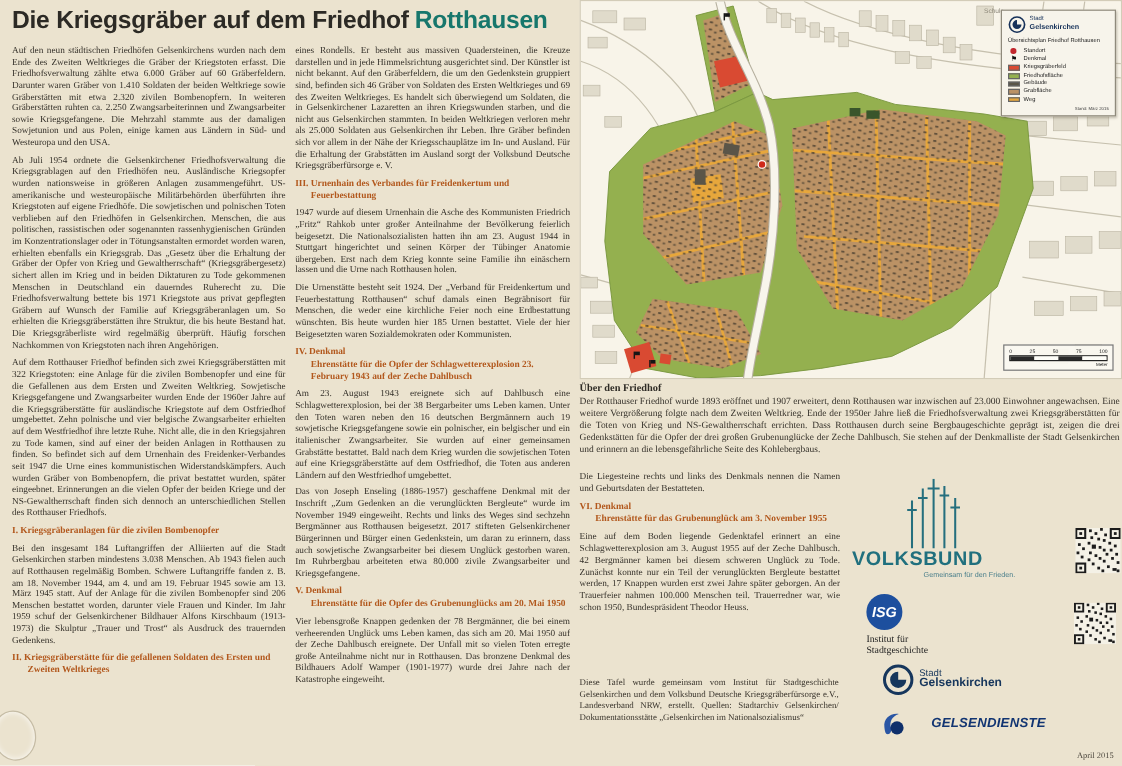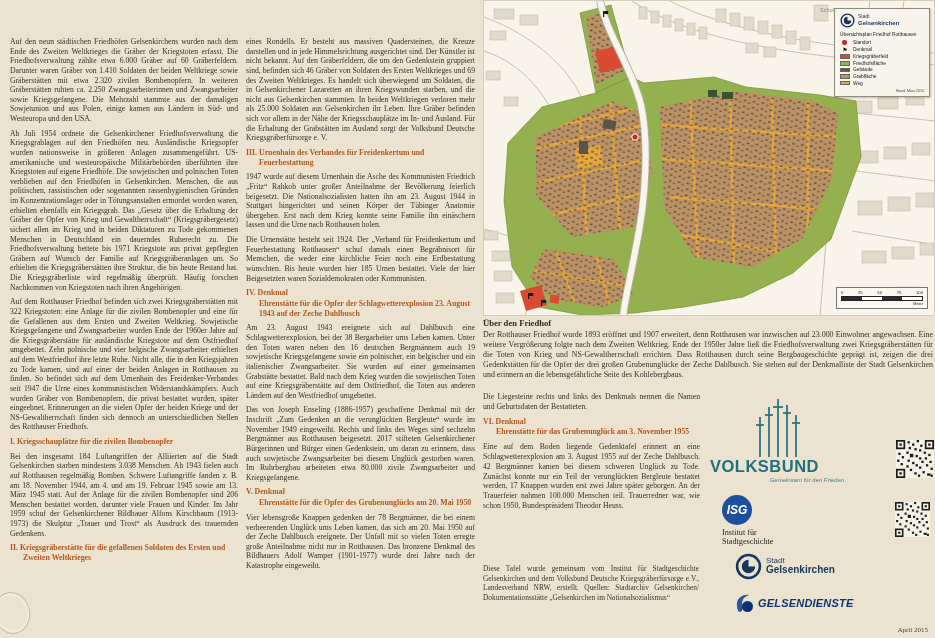--- a/index.html
+++ b/index.html
@@ -69,21 +69,21 @@
   .vb-tag{font-family:"Liberation Sans",sans-serif;font-size:6px;color:#4a7f8b;text-align:right;margin-top:2px;}
   .isg{position:absolute;left:722px;top:495px;width:90px;}
   .isg-circle{width:30px;height:30px;border-radius:50%;background:#1d4f9e;color:#fff;
     display:flex;align-items:center;justify-content:center;
     font-family:"Liberation Sans",sans-serif;font-style:italic;font-weight:bold;font-size:12px;}
   .isg-name{font-size:8.2px;line-height:1.12;color:#232323;margin-top:3px;width:62px;}
   .stadtge{position:absolute;left:735px;top:553px;display:flex;align-items:center;gap:4px;}
   .stadtge-text{font-family:"Liberation Sans",sans-serif;color:#16365c;line-height:1.05;}
   .stadtge-text .l1{font-size:8px;}
   .stadtge-text .l2{font-size:10px;font-weight:bold;}
-  .gelsend{position:absolute;left:732px;top:591px;display:flex;align-items:center;gap:2px;}
+  .gelsend{position:absolute;left:732px;top:591px;display:flex;align-items:center;gap:20px;}
   .gd-name{font-family:"Liberation Sans",sans-serif;font-weight:bold;font-style:italic;
     font-size:11px;color:#123572;letter-spacing:0.2px;}
   .qr{position:absolute;}
   .qr1{left:896px;top:440px;width:38px;height:38px;}
   .qr2{left:895px;top:502px;width:35px;height:35px;}
   .seal{position:absolute;left:-6px;top:592px;width:34px;height:40px;border-radius:50%;
     border:1.5px solid rgba(150,140,112,.45);box-shadow:inset 0 0 5px rgba(255,255,255,.9);transform:rotate(-12deg);}
 </style>
 </head>
 <body>
@@ -139,37 +139,38 @@
         <rect x="4" y="20" width="2" height="2"></rect>
           <rect x="9" y="22" width="2" height="2"></rect>
           <rect x="9" y="10" width="2" height="2"></rect>
       </g>
     </symbol>
   </defs>
 </svg>
 
 <div class="board">
 
+  <div class="title"><span>Die Kriegsgräber auf dem Friedhof</span><span class="accent">Rotthausen</span></div>
 
   <div class="col" id="col1">
     <p class="para">Auf den neun städtischen Friedhöfen Gelsenkirchens wurden nach dem Ende des Zweiten Weltkrieges die Gräber der Kriegstoten erfasst. Die Friedhofsverwaltung zählte etwa 6.000 Gräber auf 60 Gräberfeldern. Darunter waren Gräber von 1.410 Soldaten der beiden Weltkriege sowie Gräberstätten mit etwa 2.320 zivilen Bombenopfern. In weiteren Gräberstätten ruhten ca. 2.250 Zwangsarbeiterinnen und Zwangsarbeiter sowie Kriegsgefangene. Die Mehrzahl stammte aus der damaligen Sowjetunion und aus Polen, einige kamen aus Ländern in Süd- und Westeuropa und den USA.</p>
     <p class="para">Ab Juli 1954 ordnete die Gelsenkirchener Friedhofsverwaltung die Kriegsgrablagen auf den Friedhöfen neu. Ausländische Kriegsopfer wurden nationsweise in größeren Anlagen zusammengeführt. US-amerikanische und westeuropäische Militärbehörden überführten ihre Kriegstoten auf eigene Friedhöfe. Die sowjetischen und polnischen Toten verblieben auf den Friedhöfen in Gelsenkirchen. Menschen, die aus politischen, rassistischen oder sogenannten rassenhygienischen Gründen im Konzentrationslager oder in Tötungsanstalten ermordet worden waren, erhielten ebenfalls ein Kriegsgrab. Das „Gesetz über die Erhaltung der Gräber der Opfer von Krieg und Gewaltherrschaft“ (Kriegsgräbergesetz) sichert allen im Krieg und in beiden Diktaturen zu Tode gekommenen Menschen in Deutschland ein dauerndes Ruherecht zu. Die Friedhofsverwaltung bettete bis 1971 Kriegstote aus privat gepflegten Gräbern auf Wunsch der Familie auf Kriegsgräberanlagen um. So erhielten die Kriegsgräberstätten ihre Struktur, die bis heute Bestand hat. Die Kriegsgräberliste wird regelmäßig überprüft. Häufig forschen Nachkommen von Kriegstoten nach ihren Angehörigen.</p>
     <p class="para">Auf dem Rotthauser Friedhof befinden sich zwei Kriegsgräberstätten mit 322 Kriegstoten: eine Anlage für die zivilen Bombenopfer und eine für die Gefallenen aus dem Ersten und Zweiten Weltkrieg. Sowjetische Kriegsgefangene und Zwangsarbeiter wurden Ende der 1960er Jahre auf die Kriegsgräberstätte für ausländische Kriegstote auf dem Ostfriedhof umgebettet. Zehn polnische und vier belgische Zwangsarbeiter erhielten auf dem Westfriedhof ihre letzte Ruhe. Nicht alle, die in den Kriegsjahren zu Tode kamen, sind auf einer der beiden Anlagen in Rotthausen zu finden. So befindet sich auf dem Urnenhain des Freidenker-Verbandes seit 1947 die Urne eines kommunistischen Widerstandskämpfers. Auch wurden Gräber von Bombenopfern, die privat bestattet wurden, später eingeebnet. Erinnerungen an die vielen Opfer der beiden Kriege und der NS-Gewaltherrschaft finden sich dennoch an unterschiedlichen Stellen des Rotthauser Friedhofs.</p>
-    <div class="h-rust hang">I. Kriegsschauplätze für die zivilen Bombenopfer</div>
+    <div class="h-rust hang">I. Kriegsgräberanlagen für die zivilen Bombenopfer</div>
     <p class="para">Bei den insgesamt 184 Luftangriffen der Alliierten auf die Stadt Gelsenkirchen starben mindestens 3.038 Menschen. Ab 1943 fielen auch auf Rotthausen regelmäßig Bomben. Schwere Luftangriffe fanden z. B. am 18. November 1944, am 4. und am 19. Februar 1945 sowie am 13. März 1945 statt. Auf der Anlage für die zivilen Bombenopfer sind 206 Menschen bestattet worden, darunter viele Frauen und Kinder. Im Jahr 1959 schuf der Gelsenkirchener Bildhauer Alfons Kirschbaum (1913-1973) die Skulptur „Trauer und Trost“ als Ausdruck des trauernden Gedenkens.</p>
     <div class="h-rust hang">II. Kriegsgräberstätte für die gefallenen Soldaten des Ersten und Zweiten Weltkrieges</div>
   </div>
 
   <div class="col" id="col2">
     <p class="para">eines Rondells. Er besteht aus massiven Quadersteinen, die Kreuze darstellen und in jede Himmelsrichtung ausgerichtet sind. Der Künstler ist nicht bekannt. Auf den Gräberfeldern, die um den Gedenkstein gruppiert sind, befinden sich 46 Gräber von Soldaten des Ersten Weltkrieges und 69 des Zweiten Weltkrieges. Es handelt sich überwiegend um Soldaten, die in Gelsenkirchener Lazaretten an ihren Kriegswunden starben, und die nicht aus Gelsenkirchen stammten. In beiden Weltkriegen verloren mehr als 25.000 Soldaten aus Gelsenkirchen ihr Leben. Ihre Gräber befinden sich vor allem in der Nähe der Kriegsschauplätze im In- und Ausland. Für die Erhaltung der Grabstätten im Ausland sorgt der Volksbund Deutsche Kriegsgräberfürsorge e. V.</p>
     <div class="h-rust hang">III. Urnenhain des Verbandes für Freidenkertum und Feuerbestattung</div>
     <p class="para">1947 wurde auf diesem Urnenhain die Asche des Kommunisten Friedrich „Fritz“ Rahkob unter großer Anteilnahme der Bevölkerung feierlich beigesetzt. Die Nationalsozialisten hatten ihn am 23. August 1944 in Stuttgart hingerichtet und seinen Körper der Tübinger Anatomie übergeben. Erst nach dem Krieg konnte seine Familie ihn einäschern lassen und die Urne nach Rotthausen holen.</p>
     <p class="para">Die Urnenstätte besteht seit 1924. Der „Verband für Freidenkertum und Feuerbestattung Rotthausen“ schuf damals einen Begräbnisort für Menschen, die weder eine kirchliche Feier noch eine Erdbestattung wünschten. Bis heute wurden hier 185 Urnen bestattet. Viele der hier Beigesetzten waren Sozialdemokraten oder Kommunisten.</p>
     <div class="h-rust">IV. Denkmal</div>
-    <div class="h-rust h-sub">Ehrenstätte für die Opfer der Schlagwetterexplosion 23. August 1943 auf der Zeche Dahlbusch</div>
+    <div class="h-rust h-sub">Ehrenstätte für die Opfer der Schlagwetterexplosion 23. February 1943 auf der Zeche Dahlbusch</div>
     <p class="para">Am 23. August 1943 ereignete sich auf Dahlbusch eine Schlagwetterexplosion, bei der 38 Bergarbeiter ums Leben kamen. Unter den Toten waren neben den 16 deutschen Bergmännern auch 19 sowjetische Kriegsgefangene sowie ein polnischer, ein belgischer und ein italienischer Zwangsarbeiter. Sie wurden auf einer gemeinsamen Grabstätte bestattet. Bald nach dem Krieg wurden die sowjetischen Toten auf eine Kriegsgräberstätte auf dem Ostfriedhof, die Toten aus anderen Ländern auf den Westfriedhof umgebettet.</p>
     <p class="para">Das von Joseph Enseling (1886-1957) geschaffene Denkmal mit der Inschrift „Zum Gedenken an die verunglückten Bergleute“ wurde im November 1949 eingeweiht. Rechts und links des Weges sind sechzehn Bergmänner aus Rotthausen beigesetzt. 2017 stifteten Gelsenkirchener Bürgerinnen und Bürger einen Gedenkstein, um daran zu erinnern, dass auch sowjetische Zwangsarbeiter bei diesem Unglück gestorben waren. Im Ruhrbergbau arbeiteten etwa 80.000 zivile Zwangsarbeiter und Kriegsgefangene.</p>
     <div class="h-rust">V. Denkmal</div>
     <div class="h-rust h-sub">Ehrenstätte für die Opfer des Grubenunglücks am 20. Mai 1950</div>
     <p class="para">Vier lebensgroße Knappen gedenken der 78 Bergmänner, die bei einem verheerenden Unglück ums Leben kamen, das sich am 20. Mai 1950 auf der Zeche Dahlbusch ereignete. Der Unfall mit so vielen Toten erregte große Anteilnahme nicht nur in Rotthausen. Das bronzene Denkmal des Bildhauers Adolf Wamper (1901-1977) wurde drei Jahre nach der Katastrophe eingeweiht.</p>
   </div>
 
   <div class="map">
     <svg width="452" height="316" viewBox="0 0 452 316">
       <defs>

